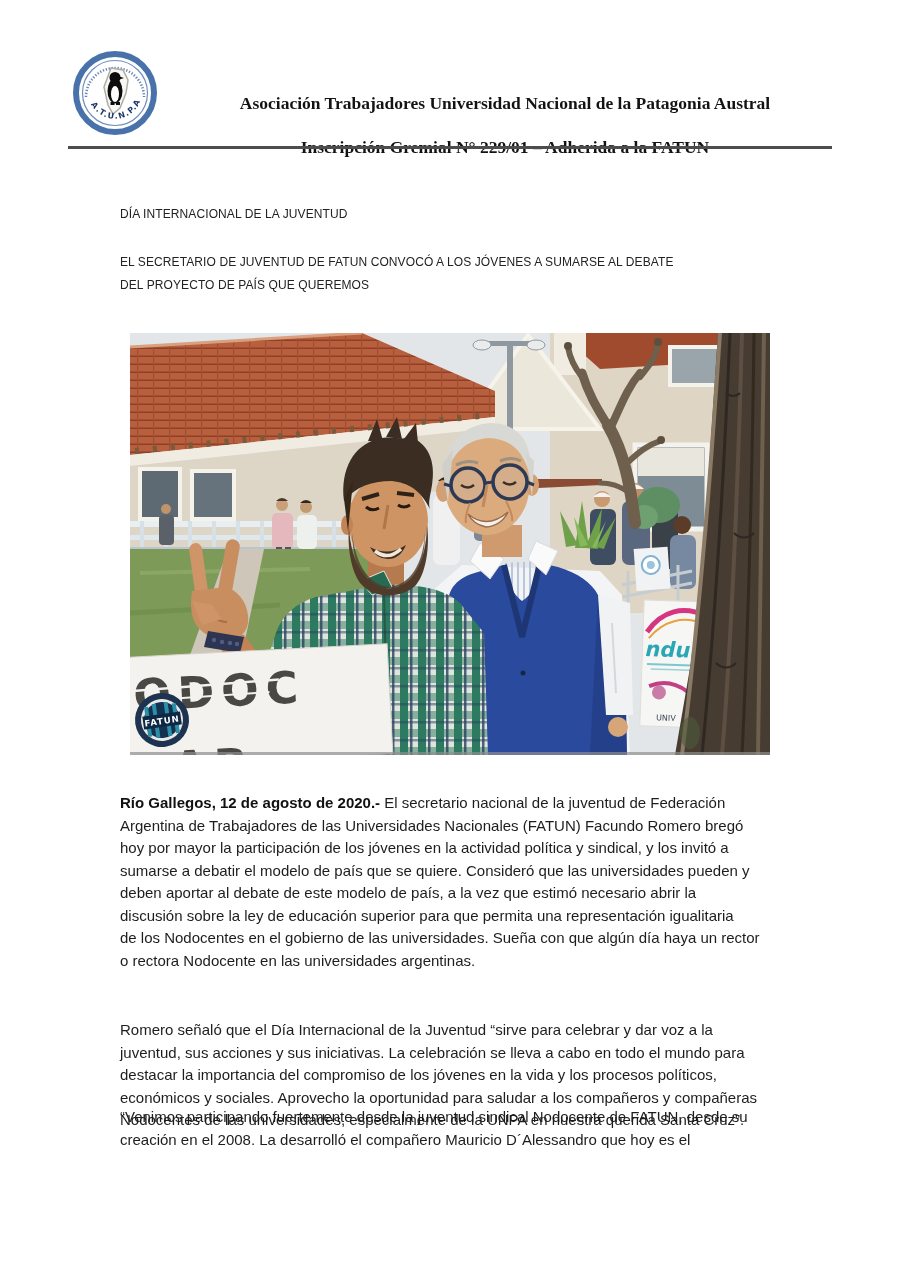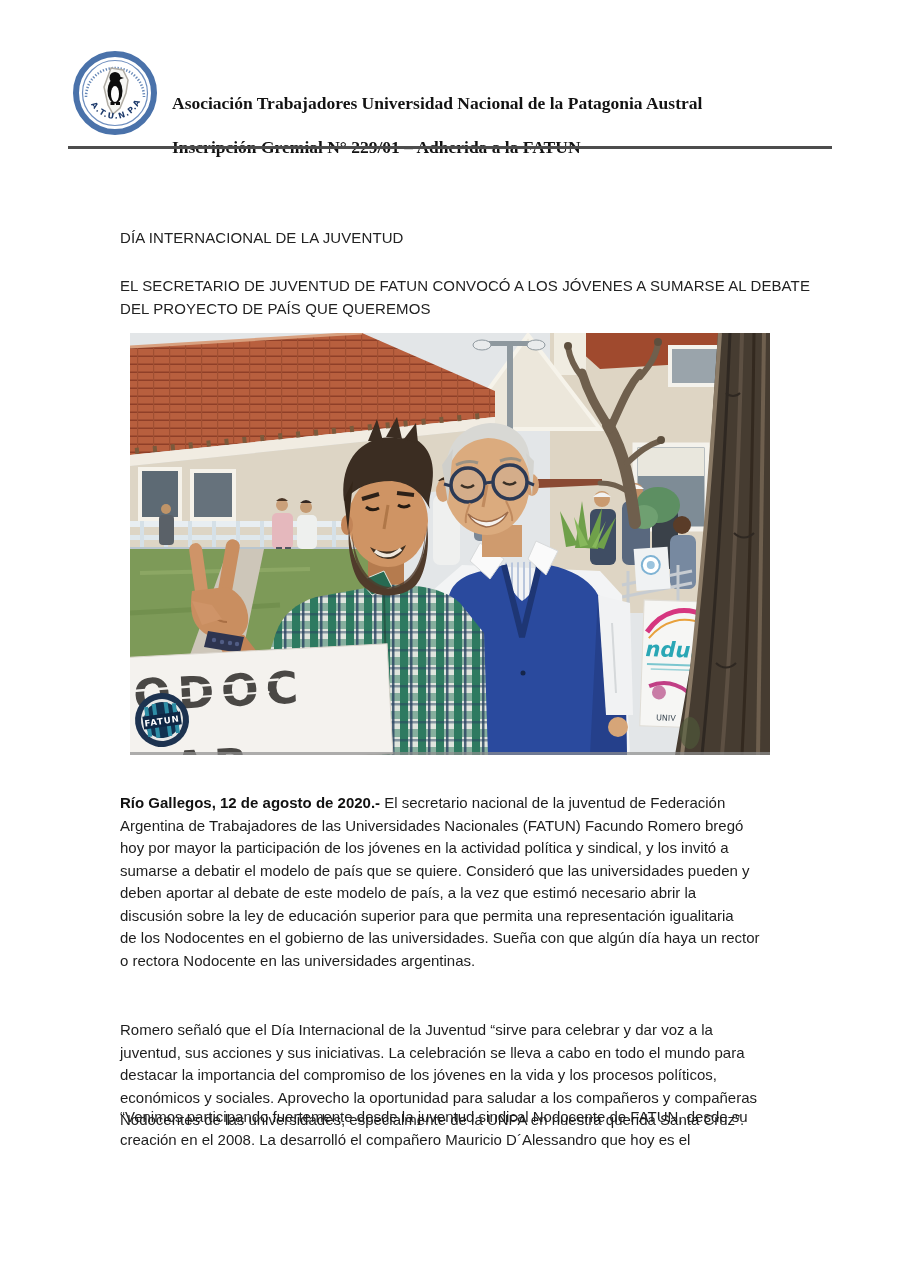--- a/index.html
+++ b/index.html
@@ -3,29 +3,29 @@
 <meta charset="utf-8">
 <style>
   html,body { margin:0; padding:0; background:#ffffff; }
   .page {
     position:relative; width:900px; height:1273px; background:#ffffff;
     font-family:"Liberation Sans", sans-serif; color:#1c1c1c; overflow:hidden;
   }
   
   .lh-logo { position:absolute; left:73px; top:51px; width:84px; height:84px; }
   .lh-text {
-    position:absolute; left:172px; top:70px; width:666px; text-align:left;
+    position:absolute; left:172px; top:70px; width:666px; text-align:center;
     font-family:"Liberation Serif", serif; font-weight:bold; font-size:17.5px;
     line-height:22px; color:#131313; white-space:pre-line;
   }
   .rule { position:absolute; left:68px; top:146px; width:764px; height:3px; background:#4d4d4d; }
   
   .h-upper {
-    position:absolute; left:120px; width:760px; font-size:15px; line-height:22.5px;
-    color:#222; white-space:pre-line; letter-spacing:0.1px;margin-top:24px;
+    position:absolute; left:120px; width:760px; font-size:12px; line-height:22.5px;
+    color:#222; white-space:pre-line; letter-spacing:0.1px;
   }
   #heading1 { top:203px; }
   #heading2 { top:251px; }
   .photo-fig { position:absolute; left:130px; top:333px; width:640px; height:422px; margin:0; }
   .photo-fig svg { display:block; }
   .para {
     position:absolute; left:120px; width:760px; font-size:15px; line-height:22.5px;
     color:#1d1d1d; white-space:pre-line;margin-top:24px;
   }
   #para1 { top:768px; }

